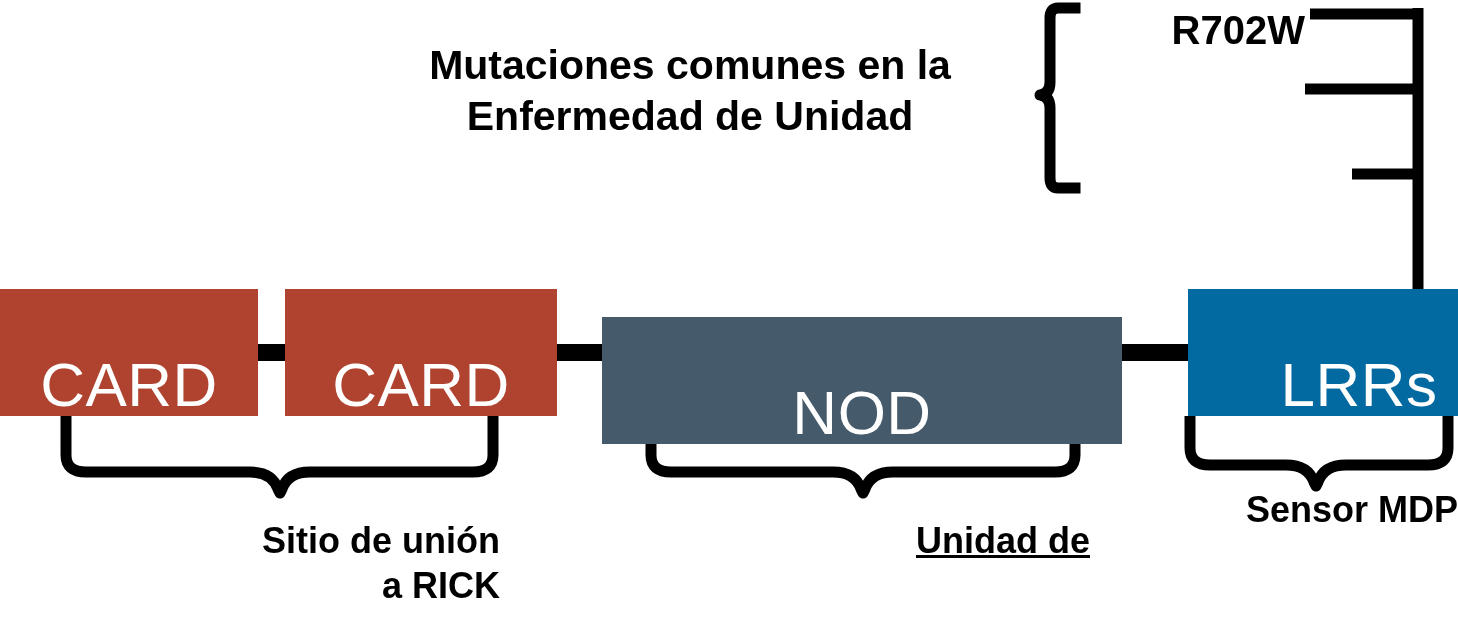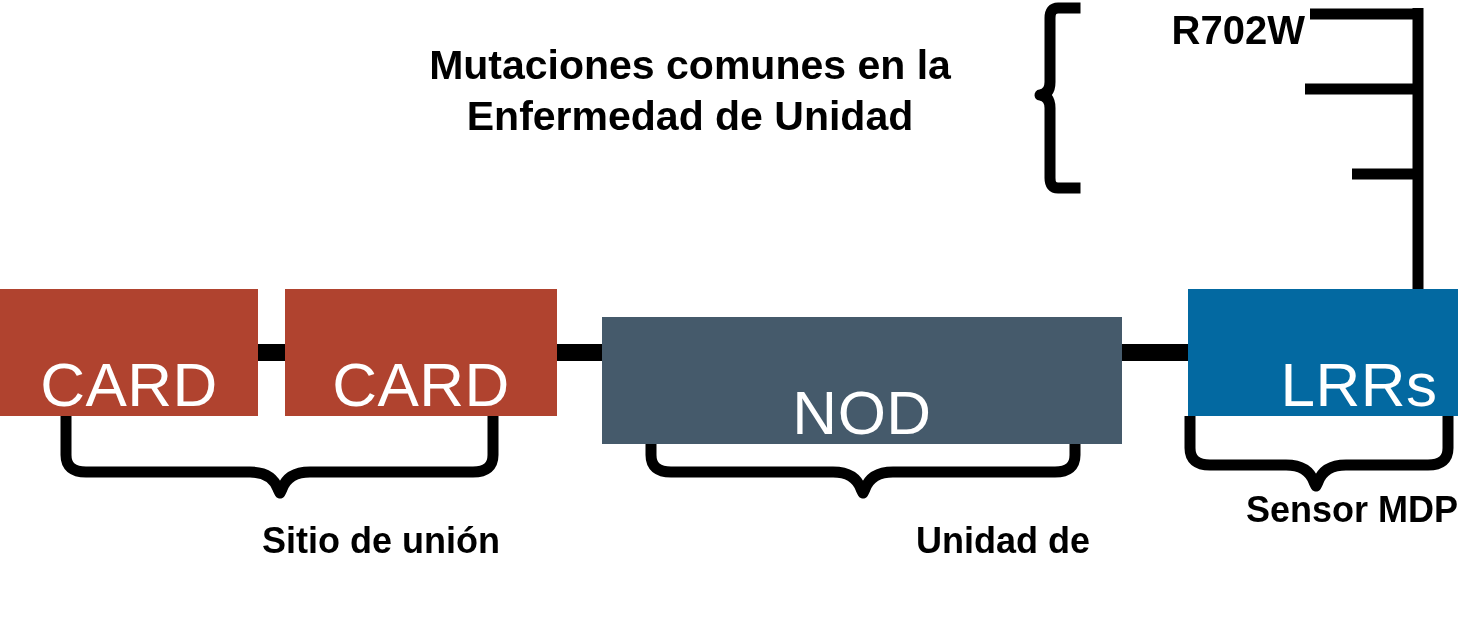--- a/index.html
+++ b/index.html
@@ -81,21 +81,21 @@
   #mut-1 { left: 920px; top: 78px;  width: 385px; }
   #mut-2 { left: 860px; top: 148px; width: 485px; }
 
   .region-label {
     font-size: 36px;
     font-weight: 700;
     line-height: 1.25;
     text-align: right;
   }
   #region-0 { left: 60px;  top: 518px; width: 440px; }
-  #region-1 { left: 640px; top: 518px; width: 450px; }
+  #region-1 { left: 640px; top: 518px; width: 450px; text-decoration: underline; }
   #region-2 { left: 1140px; top: 487px; width: 318px; }
 </style>
 </head>
 <body>
 
 <div id="canvas">
 
   <svg id="svg-layer" viewBox="0 0 1458 620">
 
     <g>
@@ -176,19 +176,19 @@
   </div>
 
   <div class="domain-box" id="box-nod" style="background: rgb(69, 90, 107); margin-top: 28px;">
     <span class="domain-label">NOD</span>
   </div>
 
   <div class="domain-box" id="box-lrrs" style="background: #0369a1; padding-left: 36px;">
     <span class="domain-label">LRRs</span>
   </div>
 
-  <div class="free-text region-label" id="region-0"><span>Sitio de unión</span><br></div>
+  <div class="free-text region-label" id="region-0"><span>Sitio de unión</span><br><span>a RICK</span></div>
 
   <div class="free-text region-label" id="region-1"><span>Unidad de</span><br></div>
 
   <div class="free-text region-label" id="region-2"><span>Sensor MDP</span></div>
 
 </div>
 
 </body></html>

